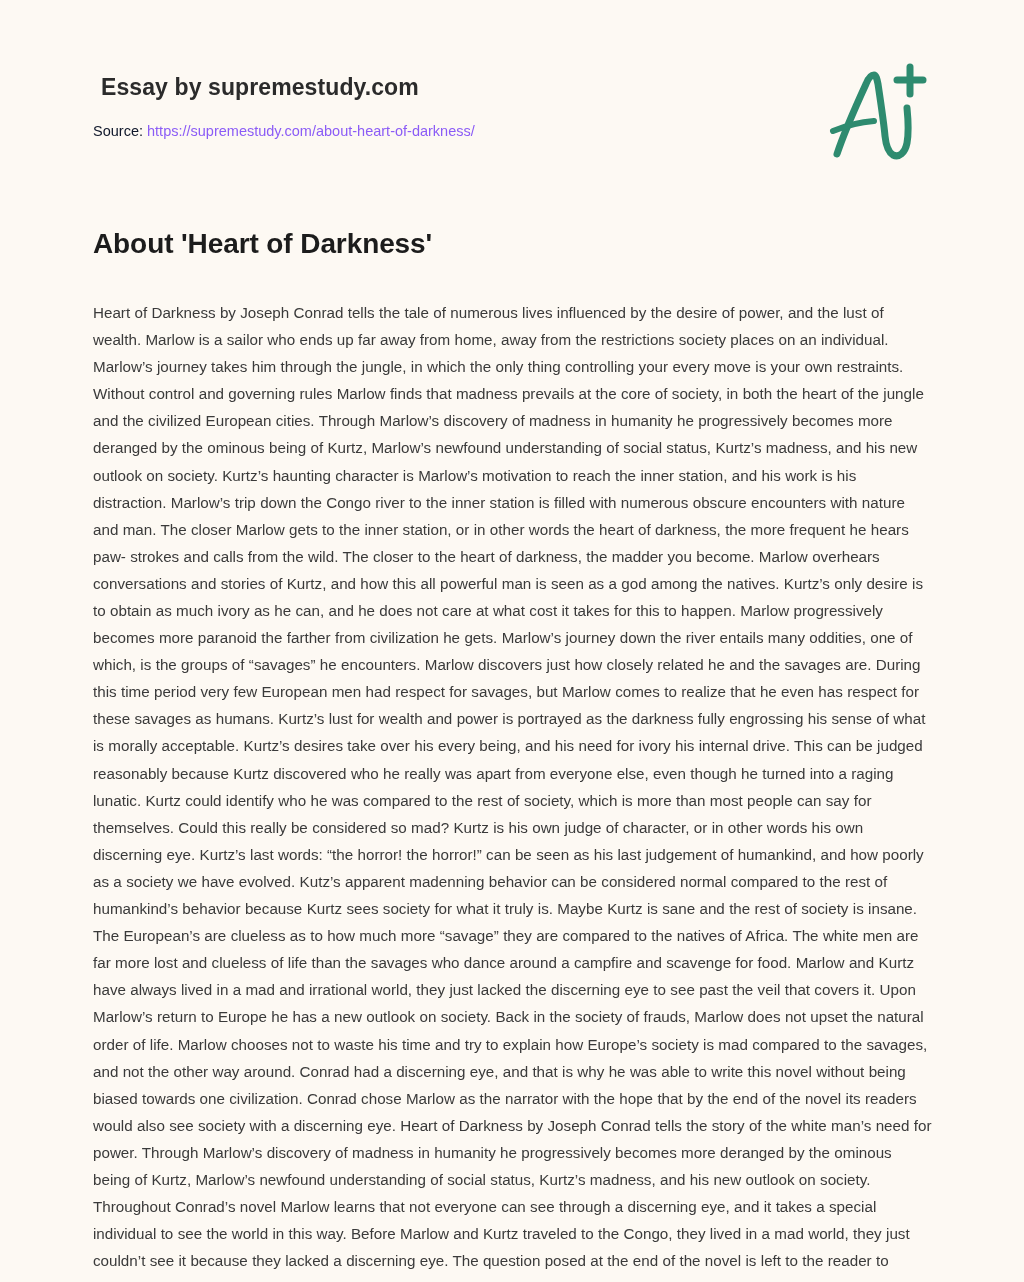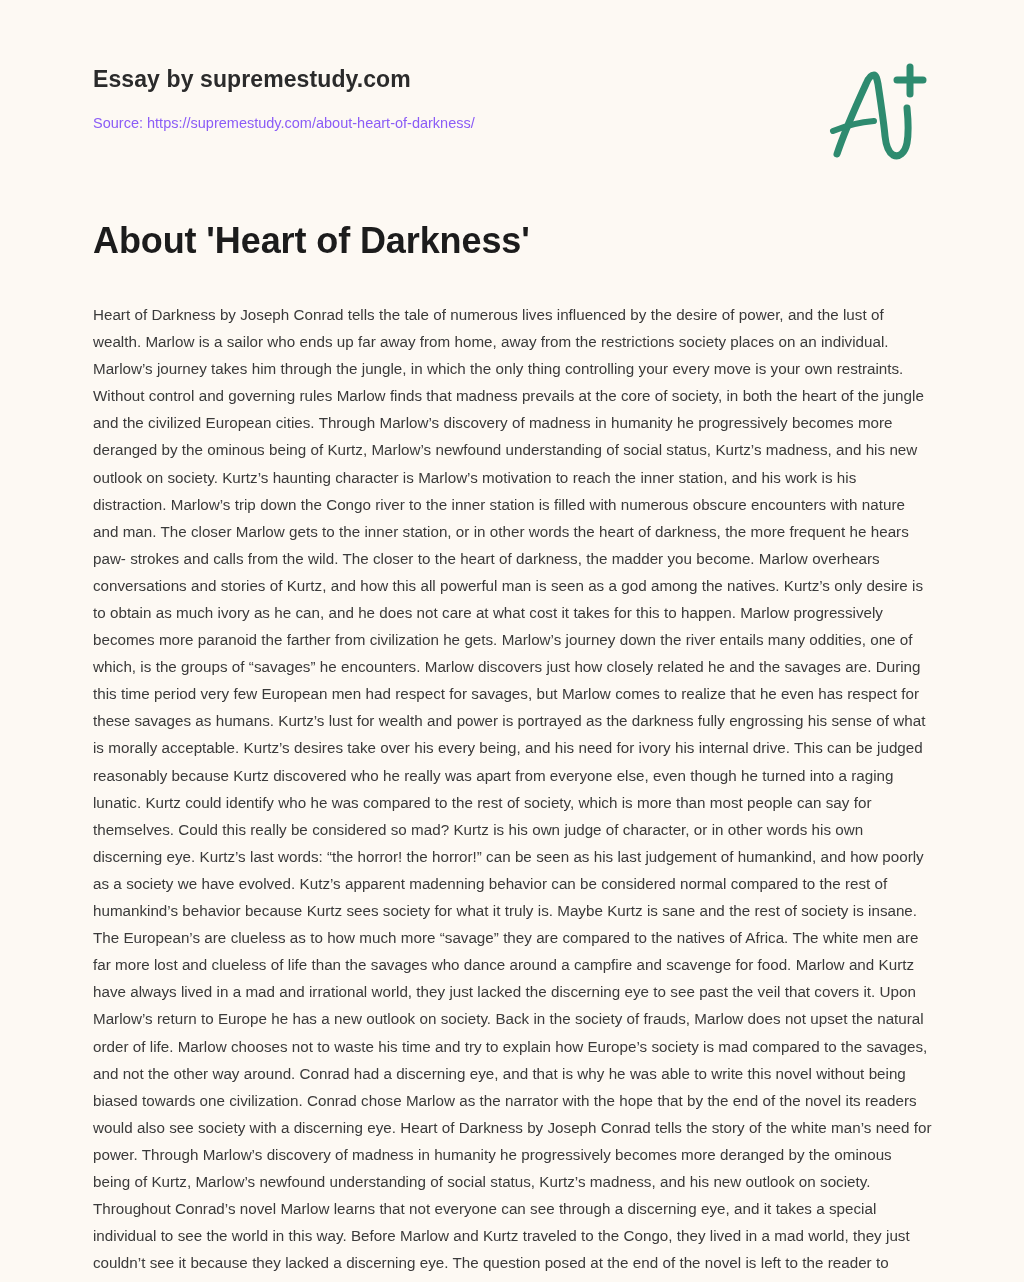--- a/index.html
+++ b/index.html
@@ -24,51 +24,51 @@
   .header {
     position: relative;
     padding-top: 66px;
   }
   .essay-by {
     font-size: 23px;
     font-weight: bold;
     color: #2b2b2b;
     letter-spacing: 0.1px;
     line-height: 1.2;
-    margin: 0;
+    margin: 8px;
   }
   .source-row {
     margin-top: 21px;
     font-size: 14.5px;
     line-height: 1.2;
     color: #7d7d7d;
   }
   .source-label {
-    color: #8b5cf6;
+    color: #0f172a;
   }
   .source-link {
     color: #8b5cf6;
     text-decoration: none;
   }
   .logo {
     position: absolute;
     top: 58px;
     right: -8px;
     width: 120px;
     height: 110px;
   }
   .logo svg {
     display: block;
     width: 120px;
     height: 110px;
   }
   .title {
     margin: 0;
     padding-top: 86px;
-    font-size: 36px;
+    font-size: 28px;
     font-weight: bold;
     color: #1c1c1c;
     letter-spacing: -0.1px;
     line-height: 1.25;
   }
   .body-copy {
     margin: 0;
     padding-top: 38px;
     width: 840px;
     font-size: 15.2px;

